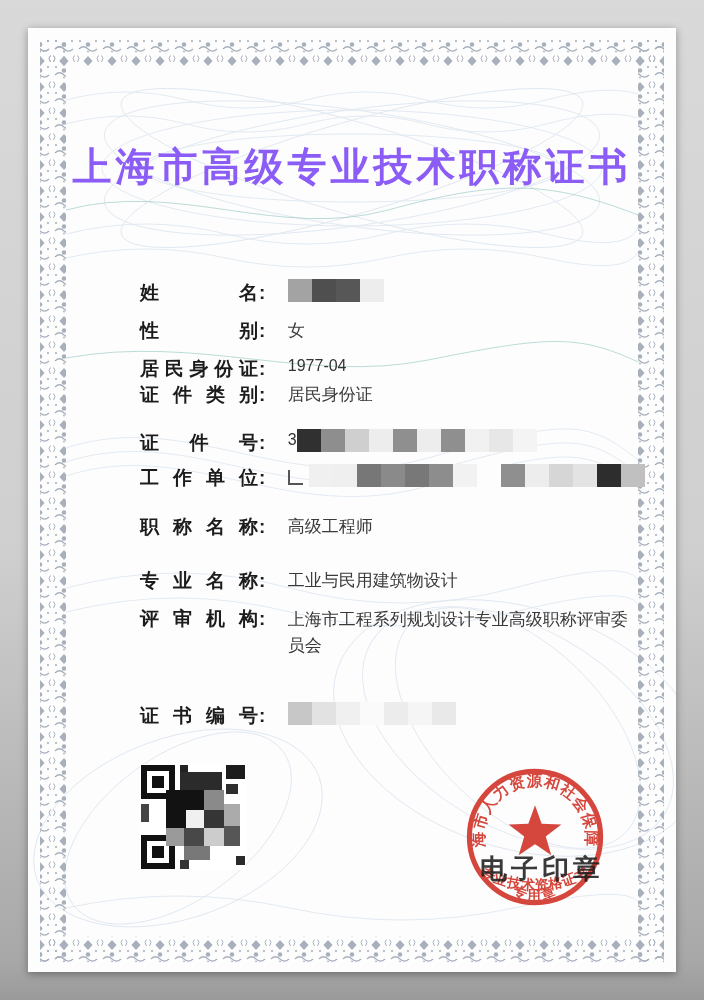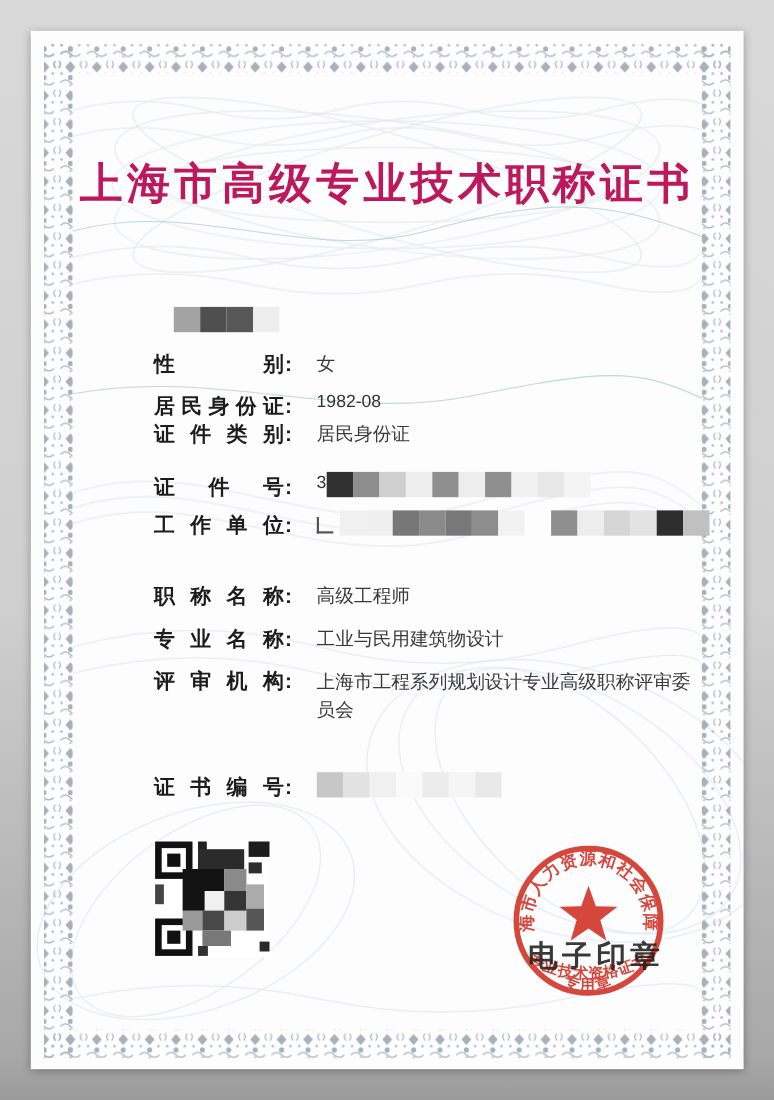--- a/index.html
+++ b/index.html
@@ -11,21 +11,21 @@
   }
   .page{position:absolute;left:0;top:0;width:704px;height:1000px;}
   .paper{
     position:absolute;left:28px;top:28px;width:648px;height:944px;
     background:#fdfdfe;box-shadow:0 2px 8px rgba(0,0,0,.35);
   }
   .bg-svg,.border-svg{position:absolute;left:0;top:0;}
   .title{
     position:absolute;left:0;top:140px;width:704px;
     text-align:center;font-size:39px;font-weight:bold;
-    letter-spacing:4px;color:#be185d;
+    letter-spacing:4px;color:#8b5cf6;
     font-family:"Liberation Sans",sans-serif;
   }
   .row{position:absolute;left:140px;height:24px;white-space:nowrap;}
   .flabel{display:inline-block;vertical-align:top;}
   .jlabel{
     display:inline-block;width:118px;
     text-align:justify;text-align-last:justify;
     font-size:19px;font-weight:bold;color:#1c1c1c;letter-spacing:0;
   }
   .colon{font-size:19px;font-weight:bold;color:#1c1c1c;margin-left:1px;}
@@ -107,38 +107,39 @@
     </defs>
     <rect x="12" y="12" width="624" height="26" fill="url(#orn)"></rect>
     <rect x="12" y="908" width="624" height="26" fill="url(#orn)"></rect>
     <rect x="12" y="12" width="26" height="922" fill="url(#orn)"></rect>
     <rect x="610" y="12" width="26" height="922" fill="url(#orn)"></rect>
   </svg>
 
   <div class="title">上海市高级专业技术职称证书</div>
 
   <div class="row" style="top:280px">
+    <span class="flabel"><span class="jlabel">姓名</span><span class="colon">:</span></span>
     <span class="fvalue">
       <span class="pxrow">
           <span class="px" style="background:#a3a3a3"></span>
           <span class="px" style="background:#4f4f4f"></span>
           <span class="px" style="background:#575757"></span>
           <span class="px" style="background:#ededed"></span>
         </span>
     </span>
   </div>
 
   <div class="row" style="top:318px">
     <span class="flabel"><span class="jlabel">性别</span><span class="colon">:</span></span>
     <span class="fvalue">女</span>
   </div>
 
   <div class="row" style="top:356px">
     <span class="flabel"><span class="jlabel">居民身份证</span><span class="colon">:</span></span>
-    <span class="fvalue num">1982-08</span>
+    <span class="fvalue num">1977-04</span>
   </div>
 
   <div class="row" style="top:382px">
     <span class="flabel"><span class="jlabel">证件类别</span><span class="colon">:</span></span>
     <span class="fvalue">居民身份证</span>
   </div>
 
   <div class="row" style="top:430px">
     <span class="flabel"><span class="jlabel">证件号</span><span class="colon">:</span></span>
     <span class="fvalue num"><span>3</span><span class="pxrow">
@@ -168,21 +169,21 @@
           <span class="px" style="background:#fdfdfd"></span>
           <span class="px" style="background:#8f8f8f"></span>
           <span class="px" style="background:#ededed"></span>
           <span class="px" style="background:#d6d6d6"></span>
           <span class="px" style="background:#e3e3e3"></span>
           <span class="px" style="background:#2d2d2d"></span>
           <span class="px" style="background:#c0c0c0"></span>
         </span></span>
   </div>
 
-  <div class="row" style="top:529px">
+  <div class="row" style="top:514px">
     <span class="flabel"><span class="jlabel">职称名称</span><span class="colon">:</span></span>
     <span class="fvalue">高级工程师</span>
   </div>
 
   <div class="row" style="top:606px">
     <span class="flabel"><span class="jlabel">评审机构</span><span class="colon">:</span></span>
     <span class="fvalue wrap">上海市工程系列规划设计专业高级职称评审委员会</span>
   </div>
 
   <div class="row" style="top:568px">

